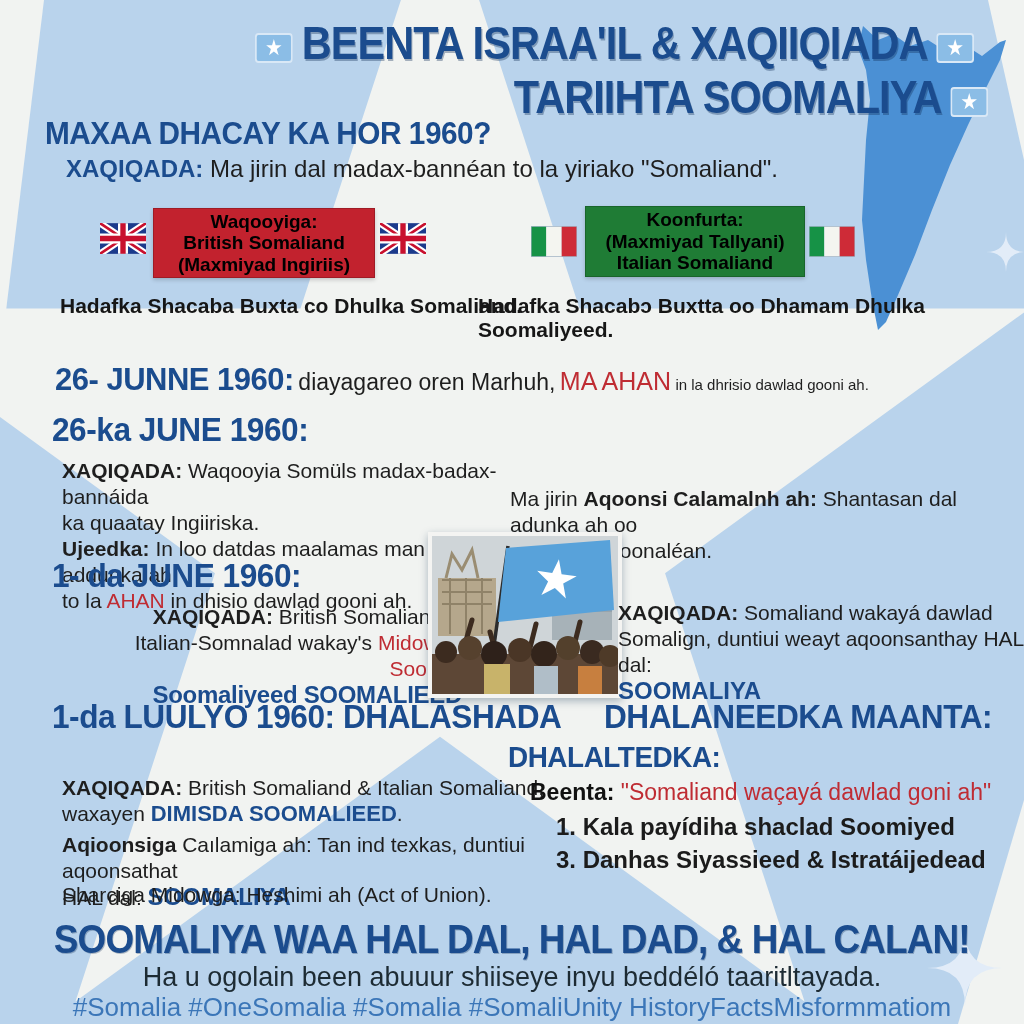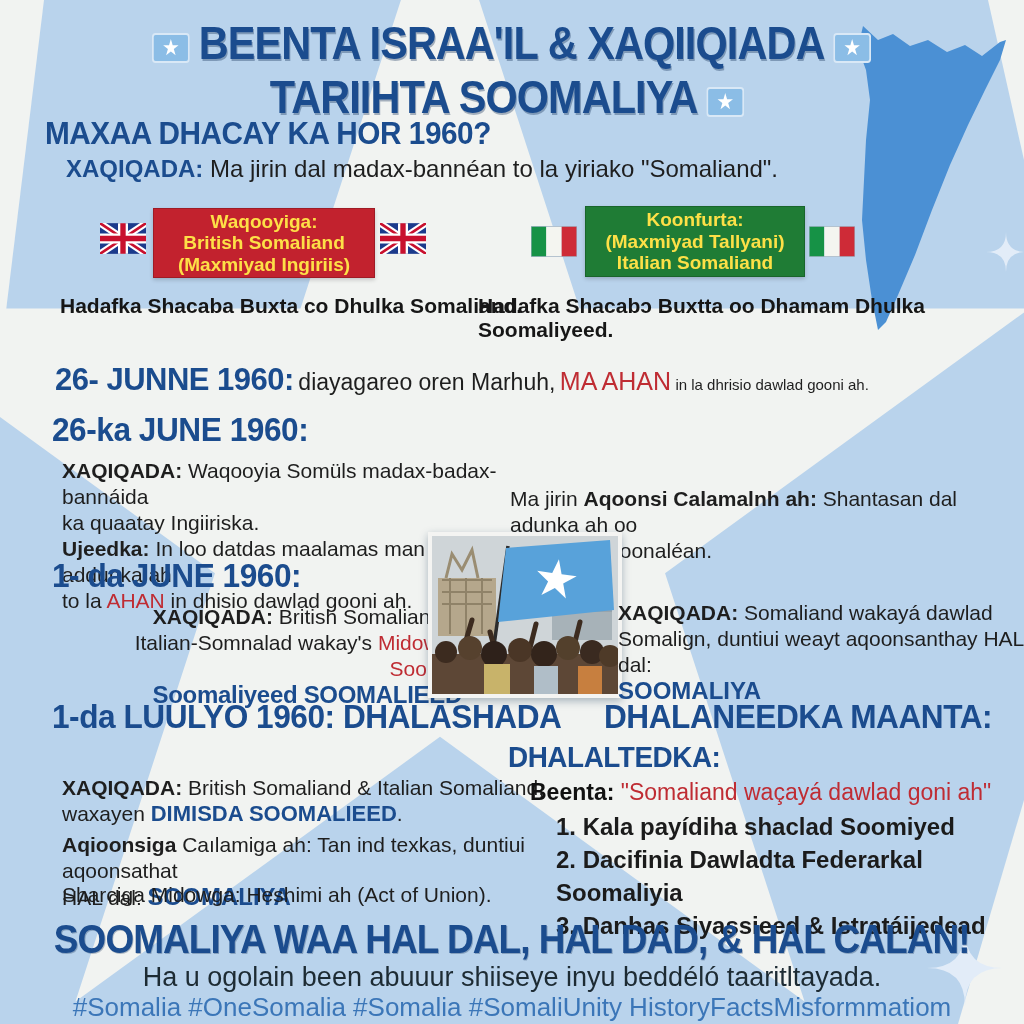--- a/index.html
+++ b/index.html
@@ -11,21 +11,21 @@
   .abs{position:absolute;}
   .b{font-weight:bold;}
   .navy{color:var(--navy);font-weight:bold;}
   .redtxt{color:var(--red);font-weight:normal;}
   .body{font-size:21px;color:var(--ink);line-height:26px;}
   .cap{font-size:21px;color:#161616;font-weight:bold;}
   .h2{font-size:34px;color:var(--navy);font-weight:bold;letter-spacing:-0.5px;line-height:38px;}
   .cond{display:inline-block;transform:scaleX(.93);transform-origin:left center;white-space:nowrap;}
   .condc{display:inline-block;transform:scaleX(.9);transform-origin:center;white-space:nowrap;}
   .title{font-size:46px;font-weight:bold;color:#1b4c8e;text-shadow:1.2px 1.5px 0 rgba(16,45,85,.35);letter-spacing:-1px;}
-  .colbox{color:#fde047;text-align:center;font-weight:bold;font-size:19px;line-height:21.5px;
+  .colbox{color:#000000;text-align:center;font-weight:bold;font-size:19px;line-height:21.5px;
           display:flex;flex-direction:column;justify-content:center;border:1px solid rgba(0,0,0,.18);
           box-shadow:0 2px 4px rgba(0,0,0,.18);}
   .flagicon{display:inline-block;vertical-align:-4px;margin:0 10px;}
   .photo{border:4px solid #f4f4f2;box-shadow:0 3px 8px rgba(30,60,90,.35);}
   .listitem{font-size:24px;font-weight:bold;color:#1b1b1b;line-height:33px;}
 </style>
 </head>
 <body>
 
 <div id="canvas">
@@ -46,21 +46,21 @@
     </g>
     <path fill="#4b90d4" d="M863,26 L878,40 L893,34 L910,46 L928,40 L947,52 L965,45 L982,56 L1000,42 L1006,40
          L1000,60 L985,90 L968,125 L950,165 L932,210 L915,255 L898,295 L886,322 L878,330
          L872,300 L866,260 L862,220 L864,180 L866,140 L870,100 L866,70 L858,48 Z"></path>
     <g fill="#e2ecf8">
       <path d="M965,930 Q965,968 1003,968 Q965,968 965,1006 Q965,968 927,968 Q965,968 965,930 Z"></path>
       <path d="M1006,232 Q1006,252 1026,252 Q1006,252 1006,272 Q1006,252 986,252 Q1006,252 1006,232 Z"></path>
     </g>
   </svg>
 
-  <div class="abs" style="left:0;top:16px;width:1024px;text-align:center;">
+  <div class="abs" style="left:0;top:16px;width:1024px;text-align:right;">
     <div class="title condc">
       <svg class="flagicon" width="42" height="30" viewBox="0 0 42 30">
           <rect x="1" y="1" width="40" height="28" rx="3" fill="#8bbde6" stroke="#d9e8f6" stroke-width="2"></rect>
           <use href="#star5" fill="#fff" transform="translate(21,15) scale(0.9)"></use>
         </svg><span>BEENTA ISRAA'IL &amp; XAQIIQIADA</span><svg class="flagicon" width="42" height="30" viewBox="0 0 42 30">
           <rect x="1" y="1" width="40" height="28" rx="3" fill="#8bbde6" stroke="#d9e8f6" stroke-width="2"></rect>
           <use href="#star5" fill="#fff" transform="translate(21,15) scale(0.9)"></use>
         </svg>
     </div>
     <div class="title condc" style="margin-top:0px;">
@@ -234,21 +234,20 @@
   </div>
   <div class="abs body" style="left:62px;top:882px;">Sharciga Midowga: Heshimi ah (Act of Union).</div>
 
   <div class="abs h2 cond" style="left:508px;top:738px;font-size:30px;">DHALALTEDKA:</div>
   <div class="abs" style="left:530px;top:779px;font-size:23px;">
     <span class="b" style="color:#111;">Beenta:</span>
     <span class="redtxt">"Somaliand waçayá dawlad goni ah"</span>
   </div>
   <div class="abs" style="left:556px;top:810px;">
     <div class="listitem">1. Kala payídiha shaclad Soomiyed</div>
-    <div class="listitem">2. Dacifinia Dawladta Federarkal Soomaliyia</div>
     <div class="listitem">3. Danhas Siyassieed &amp; Istratáijedead</div>
   </div>
 
   <div class="abs" style="left:0;top:916px;width:1024px;text-align:center;">
     <span class="condc" style="font-size:41px;font-weight:bold;color:#1b4c8e;letter-spacing:-1px;text-shadow:1px 1px 0 rgba(16,45,85,.3);">SOOMALIYA WAA HAL DAL,  HAL DAD, &amp; HAL CALAN!</span>
   </div>
   <div class="abs" style="left:0;top:962px;width:1024px;text-align:center;font-size:27px;color:#1d2b33;">Ha u ogolain been abuuur shiiseye inyu beddéló taaritltayada.</div>
   <div class="abs" style="left:0;top:992px;width:1024px;text-align:center;font-size:26px;color:#3b76b8;">#Somalia #OneSomalia #Somalia  #SomaliUnity HistoryFactsMisformmatiom #SomaliNationalisim</div>
 
 </div>

